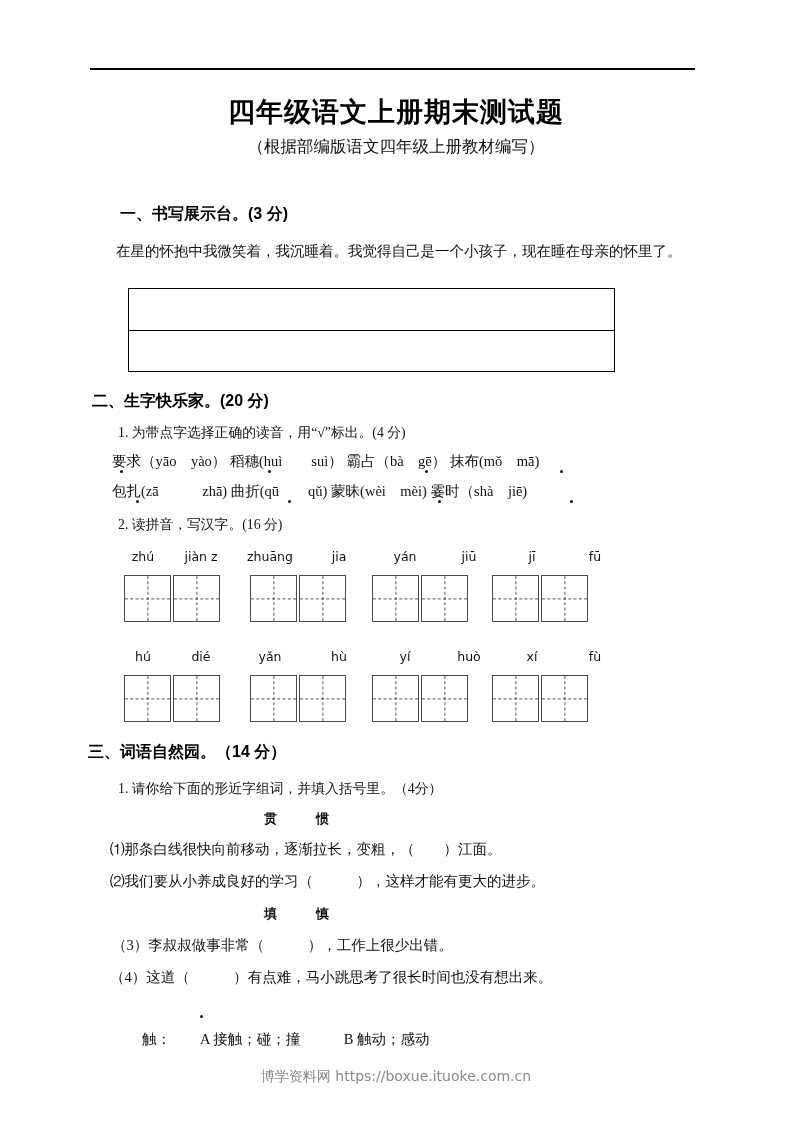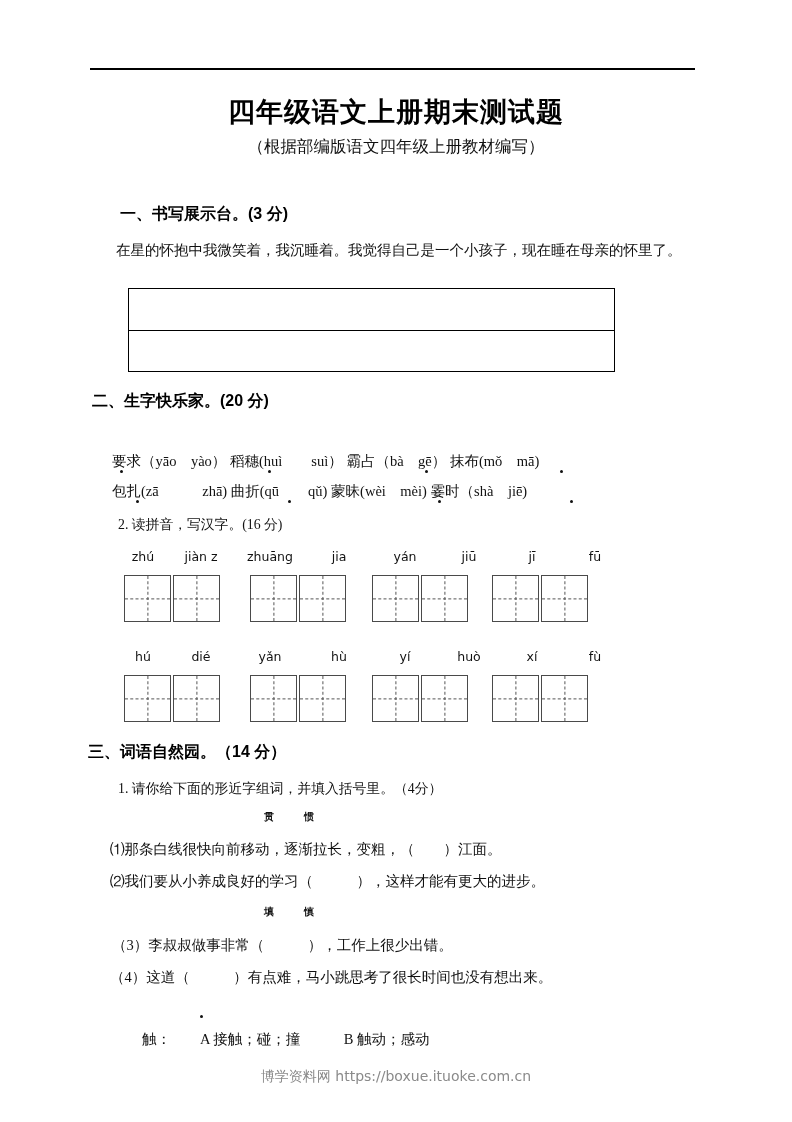--- a/index.html
+++ b/index.html
@@ -90,21 +90,21 @@
 
   .line-txt {
     position: absolute;
     font-size: 14.5px;
     color: #111;
     white-space: nowrap;
   }
 
   .pair-chars {
     position: absolute;
-    font-size: 10px;
+    font-size: 13px;
     color: #111;
     white-space: pre;
     font-weight: 600;
   }
 
   
   .write-box {
     position: absolute;
     left: 128px;
     top: 288px;
@@ -188,28 +188,29 @@
 
 <div class="page">
 
   <div class="top-rule"></div>
 
   <div class="doc-title">四年级语文上册期末测试题</div>
   <div class="doc-subtitle">（根据部编版语文四年级上册教材编写）</div>
 
   <div class="sec-head" style="left:88px; top:204px;margin-left:32px;">一、书写展示台。(3 分)</div>
 
-  <div class="para wrap" style="left:88px; top:236px; width:612px; text-indent:28px;font-family:Liberation Mono, monospace;">在星的怀抱中我微笑着，我沉睡着。我觉得自己是一个小孩子，现在睡在母亲的怀里了。</div>
+  <div class="para wrap" style="left:88px; top:236px; width:612px; text-indent:28px;">在星的怀抱中我微笑着，我沉睡着。我觉得自己是一个小孩子，现在睡在母亲的怀里了。</div>
 
   <div class="write-box">
     <div class="divider"></div>
   </div>
 
   <div class="sec-head" style="left:92px; top:391px;">二、生字快乐家。(20 分)</div>
 
+  <div class="sub-q" style="left:118px; top:424px;">1. 为带点字选择正确的读音，用“√”标出。(4 分)</div>
 
   <div class="line-txt" style="left:112px; top:452px;">
     <span>要求</span><span>（yāo　yào）</span>&nbsp;<span>稻穗</span><span>(huì　　suì）</span>&nbsp;<span>霸占</span><span>（bà　gē）</span>&nbsp;<span>抹布</span><span>(mǒ　mā)</span>
   </div>
   <div class="dot-mark" style="left:120px; top:470px;"></div>
   <div class="dot-mark" style="left:268px; top:470px;"></div>
   <div class="dot-mark" style="left:425px; top:470px;"></div>
   <div class="dot-mark" style="left:560px; top:470px;"></div>
 
   <div class="line-txt" style="left:112px; top:482px;">

